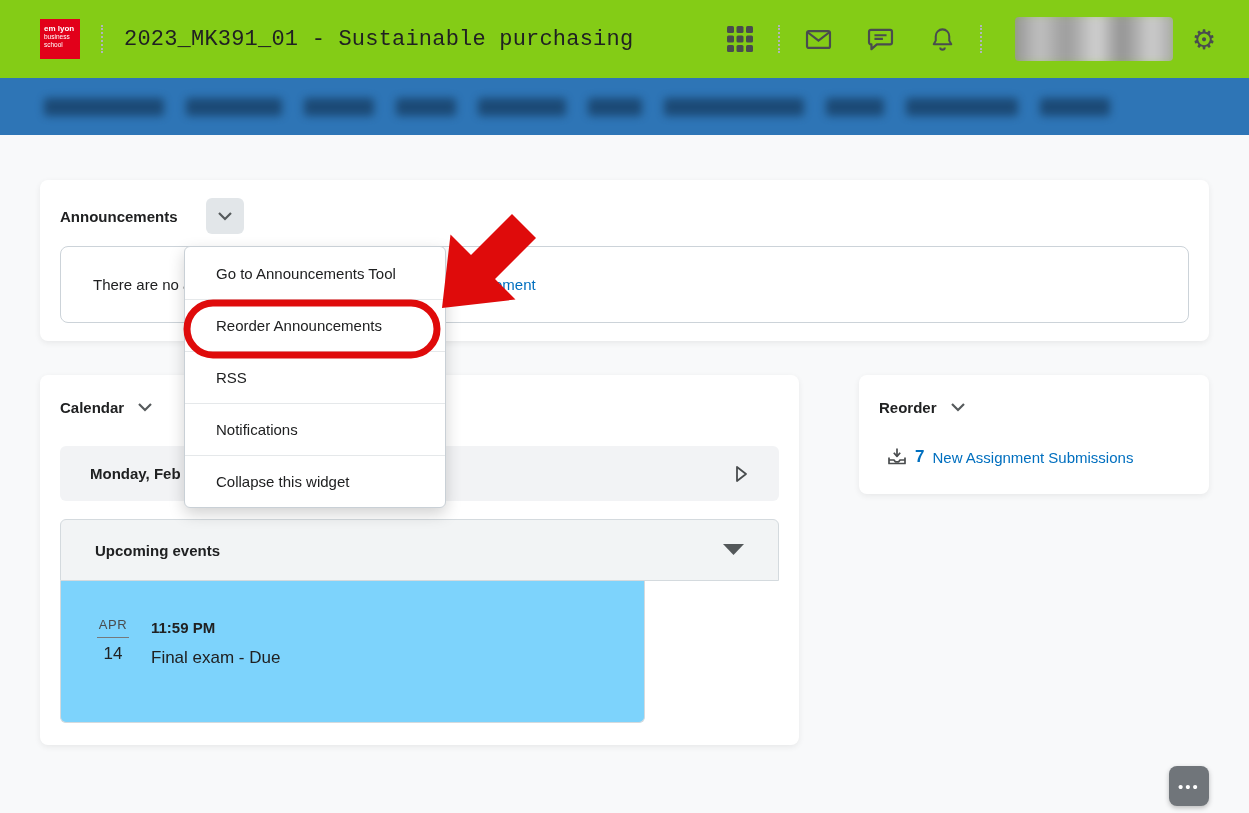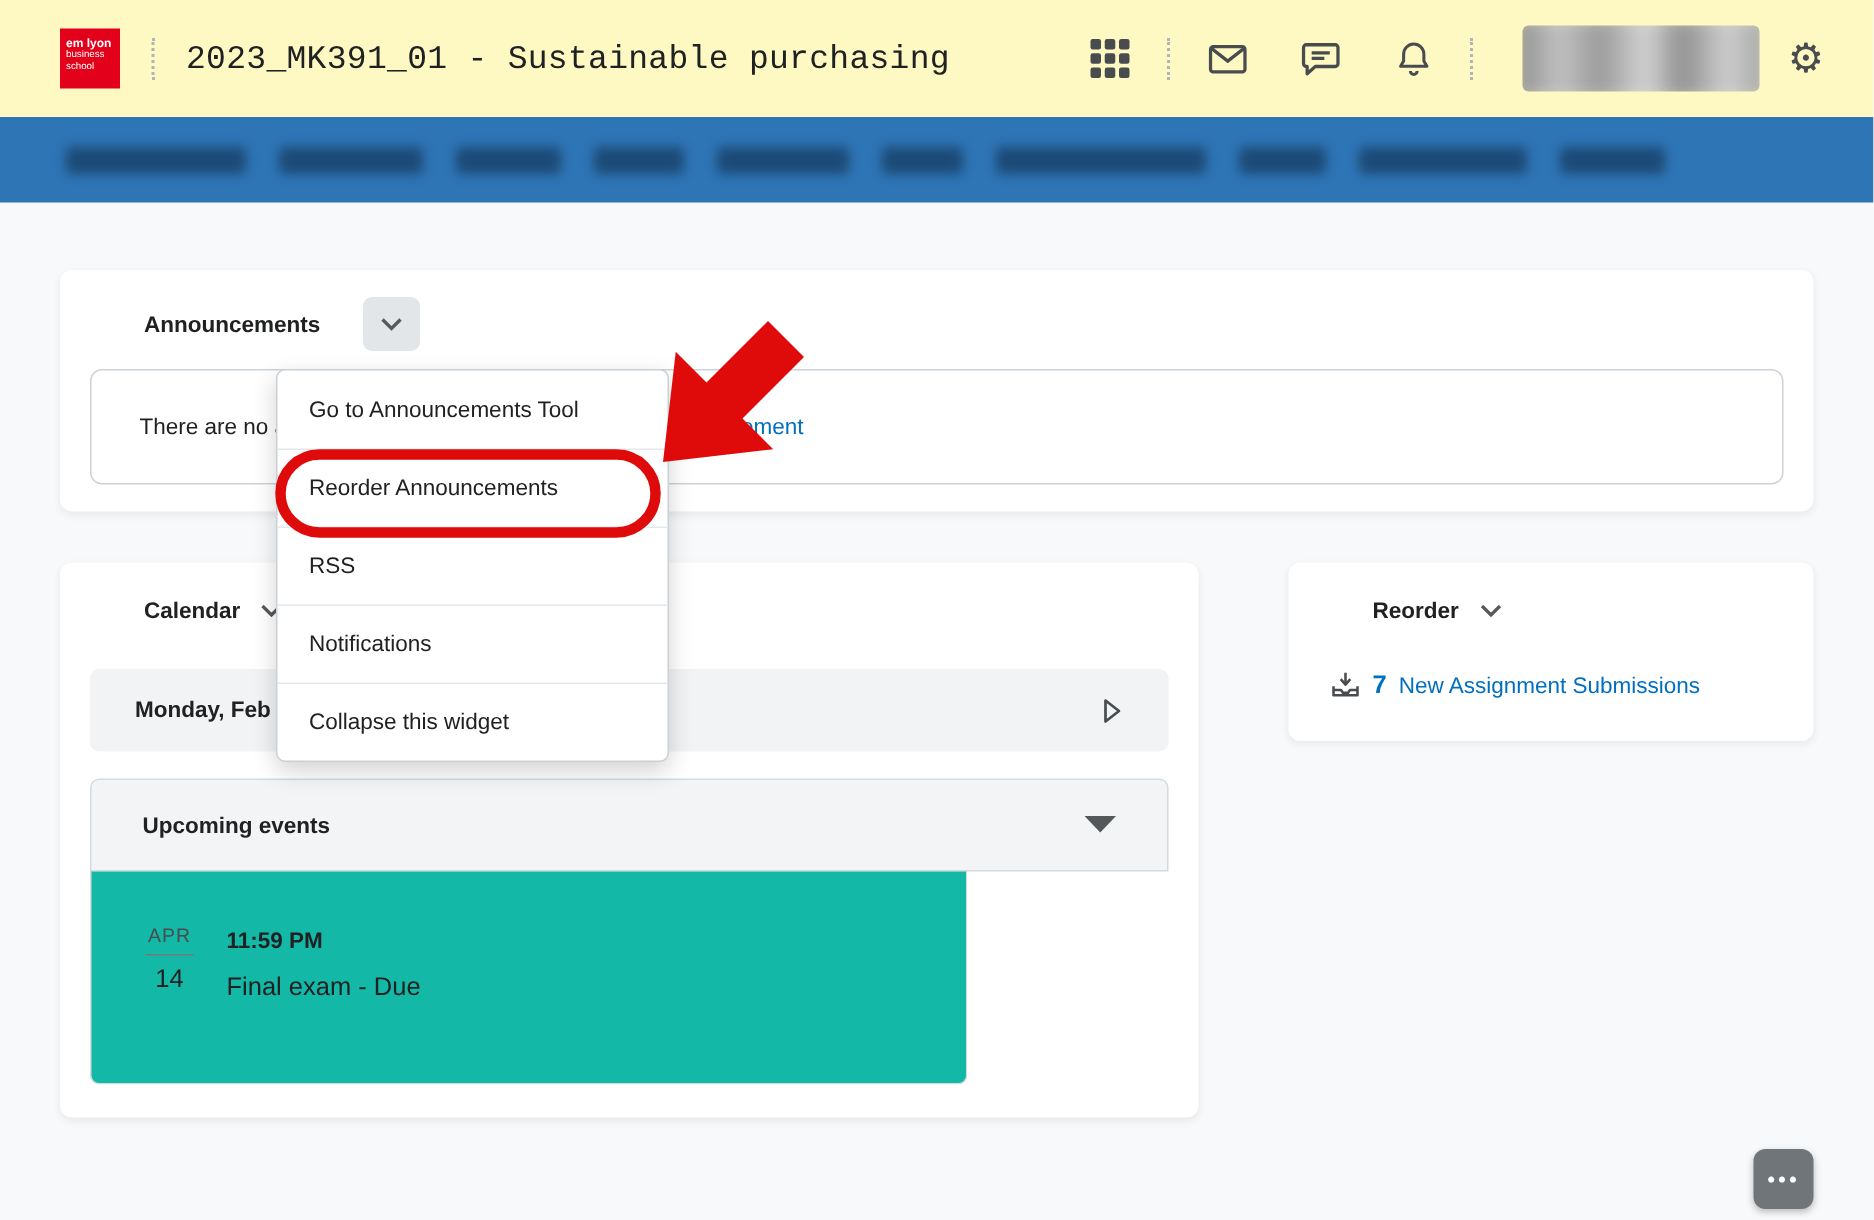--- a/index.html
+++ b/index.html
@@ -1,21 +1,21 @@
 <!DOCTYPE html>
 <html><head>
 <meta charset="utf-8">
 <style>
   * { box-sizing: border-box; margin: 0; padding: 0; }
   html,body { width:1249px; height:813px; font-family:"Liberation Sans", sans-serif; }
   body { background:#f8f9fa; overflow:hidden; }
   .page { position:relative; width:1249px; height:813px; }
 
   
-  .header { position:absolute; top:0; left:0; width:1249px; height:78px; background:#fef9c3;
+  .header { position:absolute; top:0; left:0; width:1249px; height:78px; background:#84cc16;
             display:flex; align-items:center; padding:0 28px 0 40px; z-index:5; }
   .logo { width:40px; height:40px; background:#e2001a; color:#fff; padding:5px 4px;
           display:flex; flex-direction:column; justify-content:flex-start; line-height:1.15; }
   .logo .l1 { font-size:8px; font-weight:bold; }
   .logo .l2, .logo .l3 { font-size:6.5px; }
   .dotted-sep { height:28px; border-left:2px dotted #b0b5b9; margin:0 21px; }
   .course-title { font-size:22px; font-weight:500; color:#202122; letter-spacing:.2px;font-family:Liberation Mono, monospace; }
   .header-right { margin-left:auto; display:flex; align-items:center; }
   .hicon { display:flex; align-items:center; justify-content:center; width:34px; height:34px; cursor:pointer; }
   .hicon + .hicon { margin-left:22px; }
@@ -24,53 +24,53 @@
   .user-blur .smudge { width:170px; height:56px; margin:-6px; filter:blur(6px);
      background:linear-gradient(90deg,#8a8a8a 0%,#c2c2c2 18%,#9a9a9a 34%,#d4d4d4 52%,#8f8f8f 66%,#cfcfcf 84%,#9f9f9f 100%); }
 
   
   .navbar { position:absolute; top:78px; left:0; width:1249px; height:57px; background:#2e75b6;
             display:flex; align-items:center; padding-left:44px; overflow:hidden; }
   .nav-blur-item { height:18px; border-radius:3px; background:#173f66; opacity:.8; filter:blur(4px); margin-right:22px; }
 
   
   .card { position:absolute; background:#fff; border-radius:8px; box-shadow:0 2px 6px rgba(0,0,0,.07); }
-  .widget-title { font-size:15px; font-weight:bold; color:#202122;margin-left:36px; }
+  .widget-title { font-size:15px; font-weight:bold; color:#202122; }
   .chev-v { margin-left:14px; }
 
   
   .ann-card { left:40px; top:180px; width:1169px; height:161px; }
   .ann-head { display:flex; align-items:center; padding:18px 20px 0 20px; }
   .ann-menu-btn { margin-left:28px; width:38px; height:36px; background:#e2e6e9; border:none; border-radius:6px;
                   display:flex; align-items:center; justify-content:center; cursor:pointer; }
   .ann-empty-box { position:absolute; left:20px; top:66px; width:1129px; height:77px;
                    border:1px solid #ccd3d9; border-radius:8px; display:flex; align-items:center; padding-left:32px;
                    font-size:15px; color:#202122; }
   .link { color:#006fbf; text-decoration:none; cursor:pointer; }
   .ann-empty-box .link { margin-left:6px; }
 
   
   .dropdown { position:absolute; left:184px; top:246px; width:262px; background:#fff;
               border:1px solid #c9d0d6; border-radius:6px; box-shadow:0 6px 16px rgba(0,0,0,.18); z-index:30; }
-  .menu-item { height:52px; display:flex; align-items:center; padding-left:21px; font-size:15px; color:#202122;
+  .menu-item { height:52px; display:flex; align-items:center; padding-left:31px; font-size:15px; color:#202122;
                border-top:1px solid #e5e8ea; cursor:pointer; }
   .menu-item:first-child { border-top:none; }
 
   
   .cal-card { left:40px; top:375px; width:759px; height:370px; }
   .cal-head { display:flex; align-items:center; padding:24px 20px 0 20px; }
   .cal-datebar { position:absolute; left:20px; top:71px; width:719px; height:55px; background:#f2f3f5;
                  border-radius:6px; display:flex; align-items:center; padding:0 30px; cursor:pointer; }
   .cal-datebar .date-label { font-size:15px; font-weight:bold; color:#202122; }
   .cal-datebar .next { margin-left:auto; display:flex; align-items:center; }
   .cal-upbar { position:absolute; left:20px; top:144px; width:719px; height:62px; background:#f2f4f5;
                border:1px solid #d4dade; border-radius:6px 6px 0 0; display:flex; align-items:center; padding:0 34px; }
   .cal-upbar .up-label { font-size:15px; font-weight:bold; color:#202122; }
   .cal-upbar .tri { margin-left:auto; cursor:pointer; display:flex; align-items:center; }
-  .cal-events { position:absolute; left:20px; top:206px; width:585px; height:142px; background:#14b8a6;
+  .cal-events { position:absolute; left:20px; top:206px; width:585px; height:142px; background:#7dd3fc;
                 border:1px solid #d4dade; border-top:none; border-radius:0 0 6px 6px;padding-left:32px; }
   .evt-date { position:absolute; left:30px; top:34px; width:44px; text-align:center; }
   .evt-month { display:inline-block; font-size:13px; letter-spacing:.6px; color:#494c4e;
                padding:0 2px 5px 2px; border-bottom:1px solid #76797b; }
   .evt-day { font-size:17px; color:#202122; margin-top:6px; }
   .evt-info { position:absolute; left:90px; top:38px; }
   .evt-time { font-size:15px; font-weight:bold; color:#202122; }
   .evt-title { font-size:17px; color:#202122; margin-top:12px; }
 
   

